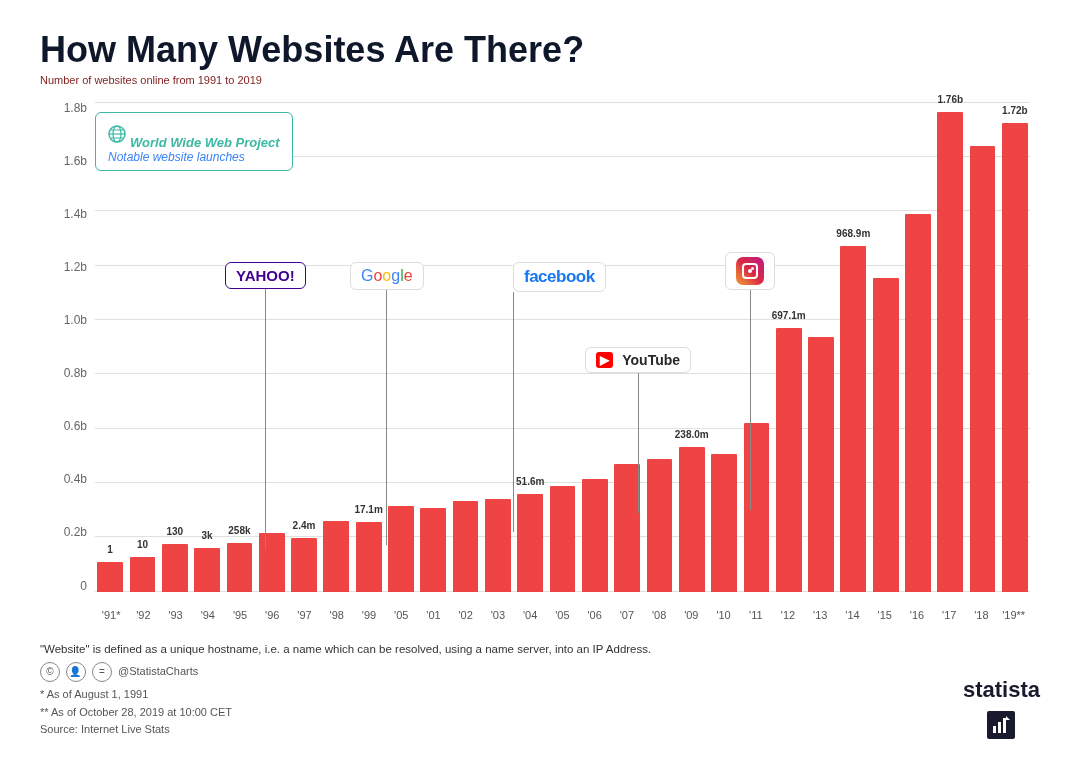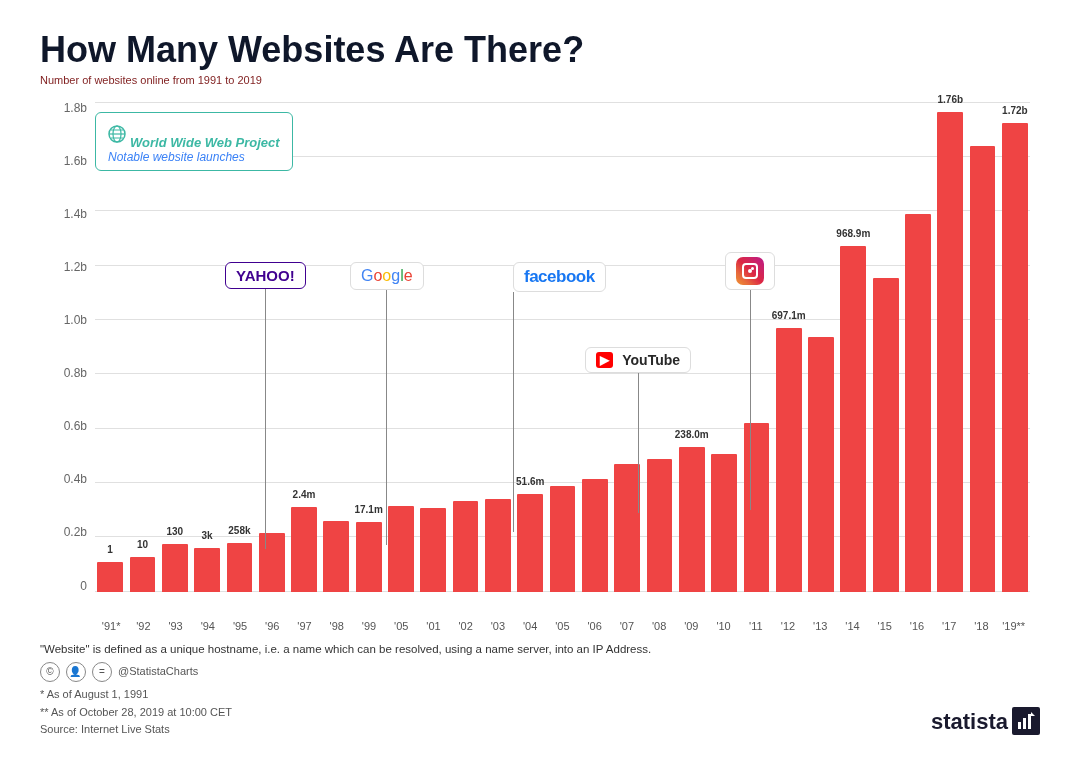--- a/index.html
+++ b/index.html
@@ -94,21 +94,21 @@
       white-space: nowrap;
       font-weight: 600;
     }
     .x-labels {
       position: absolute;
       left: 55px;
       right: 10px;
       bottom: 0;
       height: 38px;
       display: flex;
-      align-items: flex-end;
+      align-items: center;
     }
     .x-label {
       flex: 1;
       text-align: center;
       font-size: 11px;
       color: #555;
       padding-top: 4px;
     }
     
     .callout {
@@ -190,20 +190,21 @@
       font-size: 10px;
       color: #555;
     }
     .statista-logo {
       font-size: 22px;
       font-weight: bold;
       color: #1a1a2e;
       display: flex;
       align-items: center;
       gap: 4px;
+      flex-direction: column;
     }
     .statista-logo .stat-icon {
       width: 28px;
       height: 28px;
       background: #1a1a2e;
       display: flex;
       align-items: center;
       justify-content: center;
       border-radius: 2px;
     }
@@ -298,21 +299,21 @@
       </div>
       <div class="bar-group">
         <div class="bar" style="height: 49px;">
           <span class="bar-value">258k</span>
         </div>
       </div>
       <div class="bar-group">
         <div class="bar" style="height: 58.8px;"></div>
       </div>
       <div class="bar-group">
-        <div class="bar" style="height: 85px; text-align: center;">
+        <div class="bar" style="height: 54px; text-align: center;">
           <span class="bar-value">2.4m</span>
         </div>
       </div>
       <div class="bar-group">
         <div class="bar" style="height: 71.05px;"></div>
       </div>
       <div class="bar-group">
         <div class="bar" style="height: 70px;">
           <span class="bar-value">17.1m</span>
         </div>

